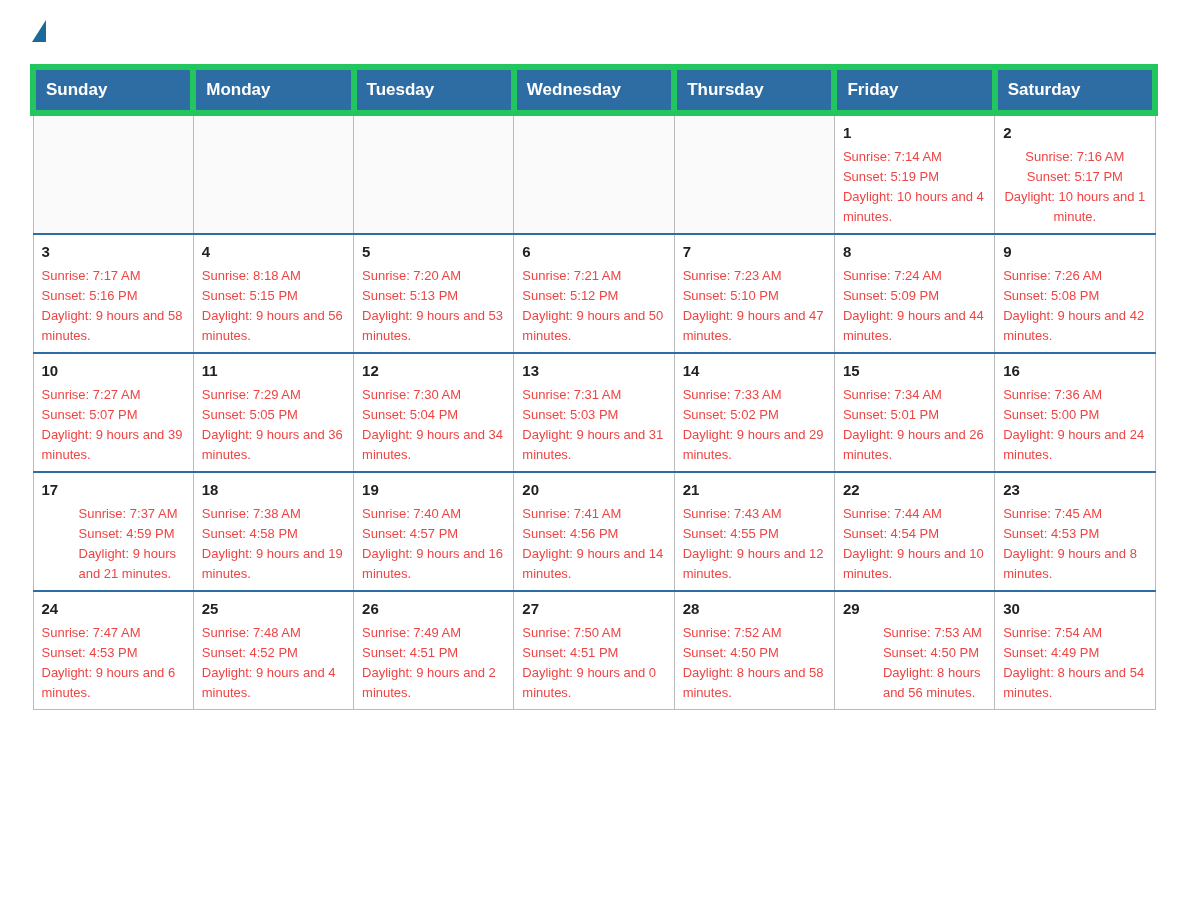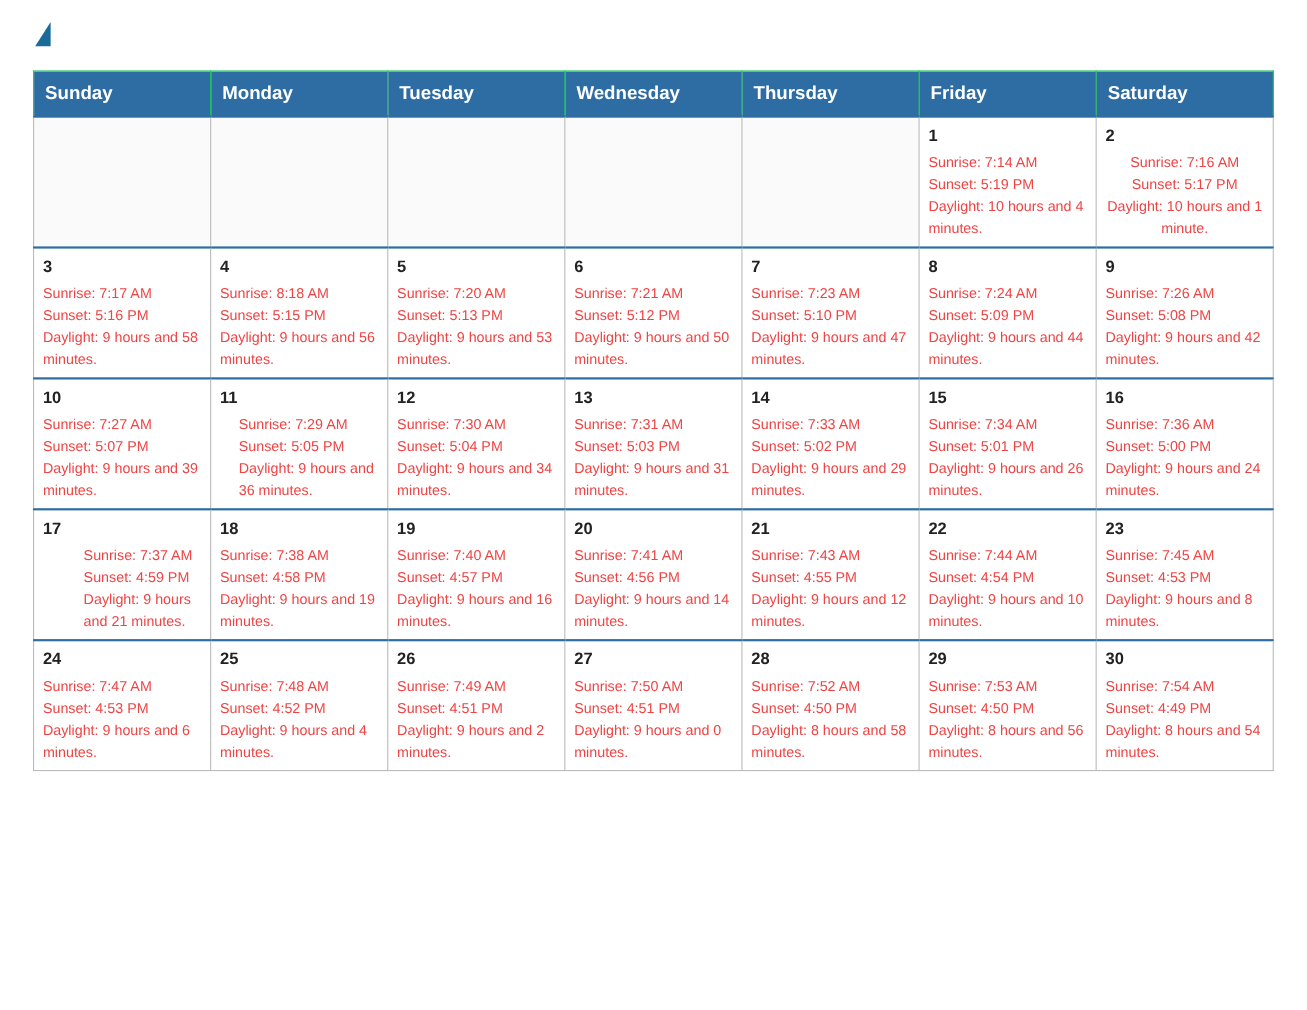--- a/index.html
+++ b/index.html
@@ -63,21 +63,21 @@
       border-collapse: collapse;
       border: 1px solid #999;
     }
     .calendar-table th {
       background-color: #2e6da4;
       color: #fff;
       font-size: 17px;
       font-weight: bold;
       padding: 10px 10px;
       text-align: left;
-      border: 1px solid #22c55e;
+      border: 6px solid #22c55e;
     }
     .calendar-table td {
       border: 1px solid #bbb;
       vertical-align: top;
       padding: 6px 8px;
       width: calc(100% / 7);
       min-height: 90px;
       font-size: 13px;
       color: #333;
       line-height: 1.5;
@@ -196,21 +196,21 @@
       </tr>
       <tr class="week-row">
         <td>
           <span class="day-number">10</span>
           <div class="day-info" style="white-space: pre-line;">Sunrise: 7:27 AM
 Sunset: 5:07 PM
 Daylight: 9 hours and 39 minutes.</div>
         </td>
         <td>
           <span class="day-number">11</span>
-          <div class="day-info" style="white-space: pre-line; margin-left: 17px;">Sunrise: 7:29 AM
+          <div class="day-info" style="white-space: pre-line;">Sunrise: 7:29 AM
 Sunset: 5:05 PM
 Daylight: 9 hours and 36 minutes.</div>
         </td>
         <td>
           <span class="day-number">12</span>
           <div class="day-info" style="white-space: pre-line;">Sunrise: 7:30 AM
 Sunset: 5:04 PM
 Daylight: 9 hours and 34 minutes.</div>
         </td>
         <td>
@@ -308,21 +308,21 @@
 Daylight: 9 hours and 0 minutes.</div>
         </td>
         <td>
           <span class="day-number">28</span>
           <div class="day-info" style="white-space: pre-line;">Sunrise: 7:52 AM
 Sunset: 4:50 PM
 Daylight: 8 hours and 58 minutes.</div>
         </td>
         <td>
           <span class="day-number">29</span>
-          <div class="day-info" style="white-space: pre-line;">Sunrise: 7:53 AM
+          <div class="day-info" style="white-space: pre-line; margin-left: 40px;">Sunrise: 7:53 AM
 Sunset: 4:50 PM
 Daylight: 8 hours and 56 minutes.</div>
         </td>
         <td>
           <span class="day-number">30</span>
           <div class="day-info" style="white-space: pre-line;">Sunrise: 7:54 AM
 Sunset: 4:49 PM
 Daylight: 8 hours and 54 minutes.</div>
         </td>
       </tr>

